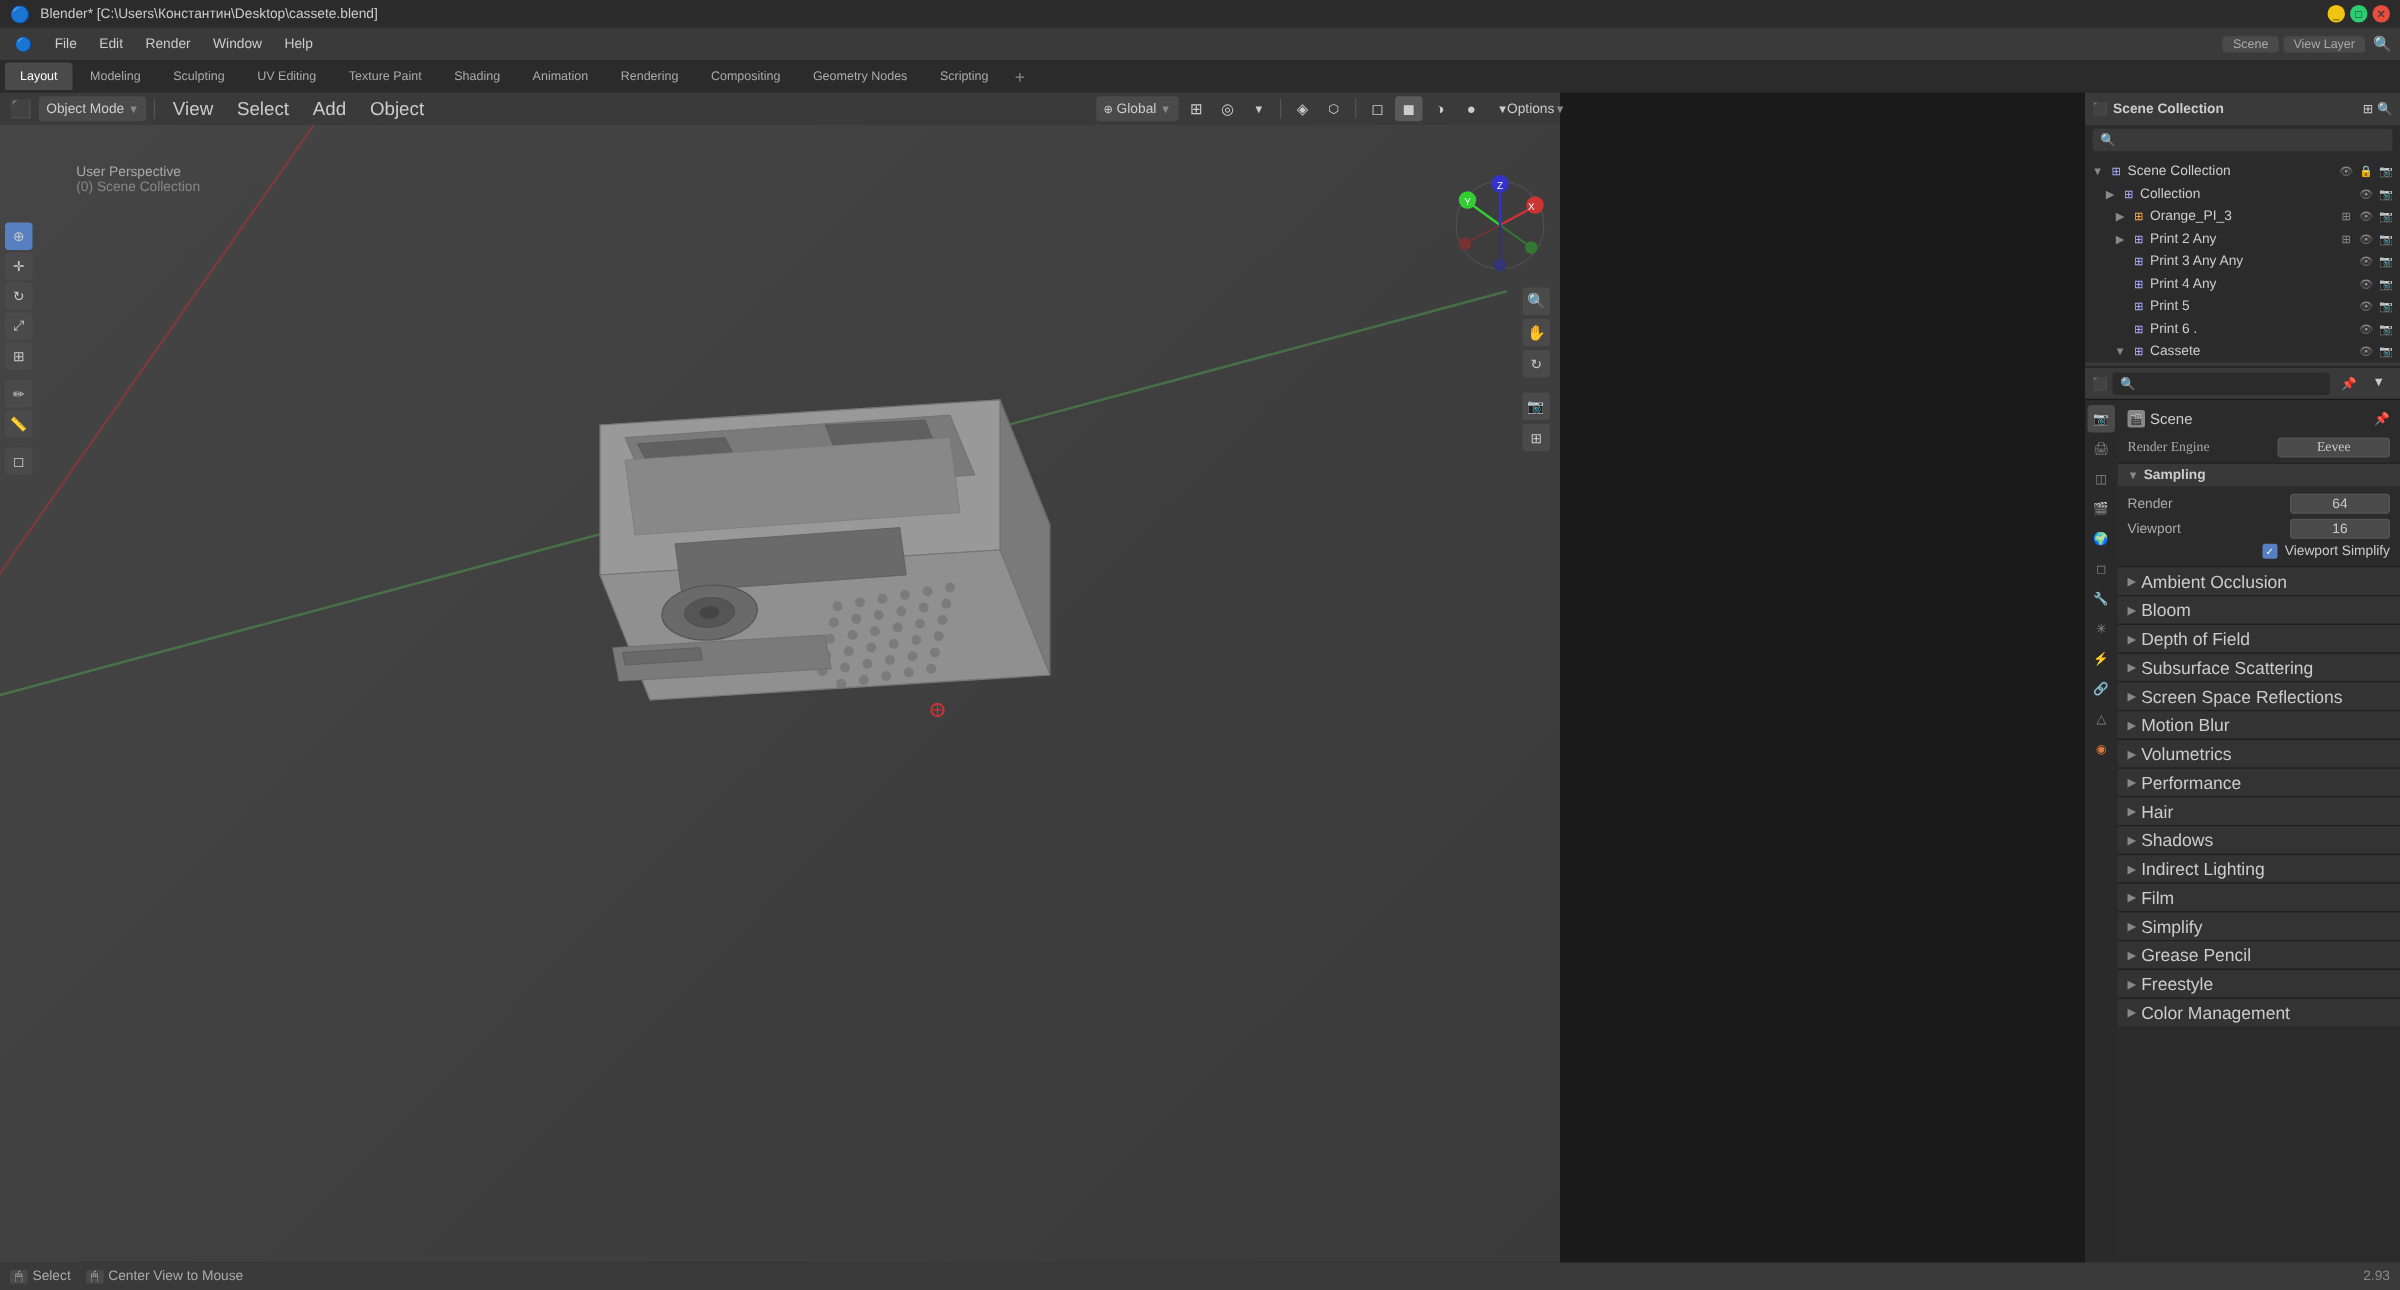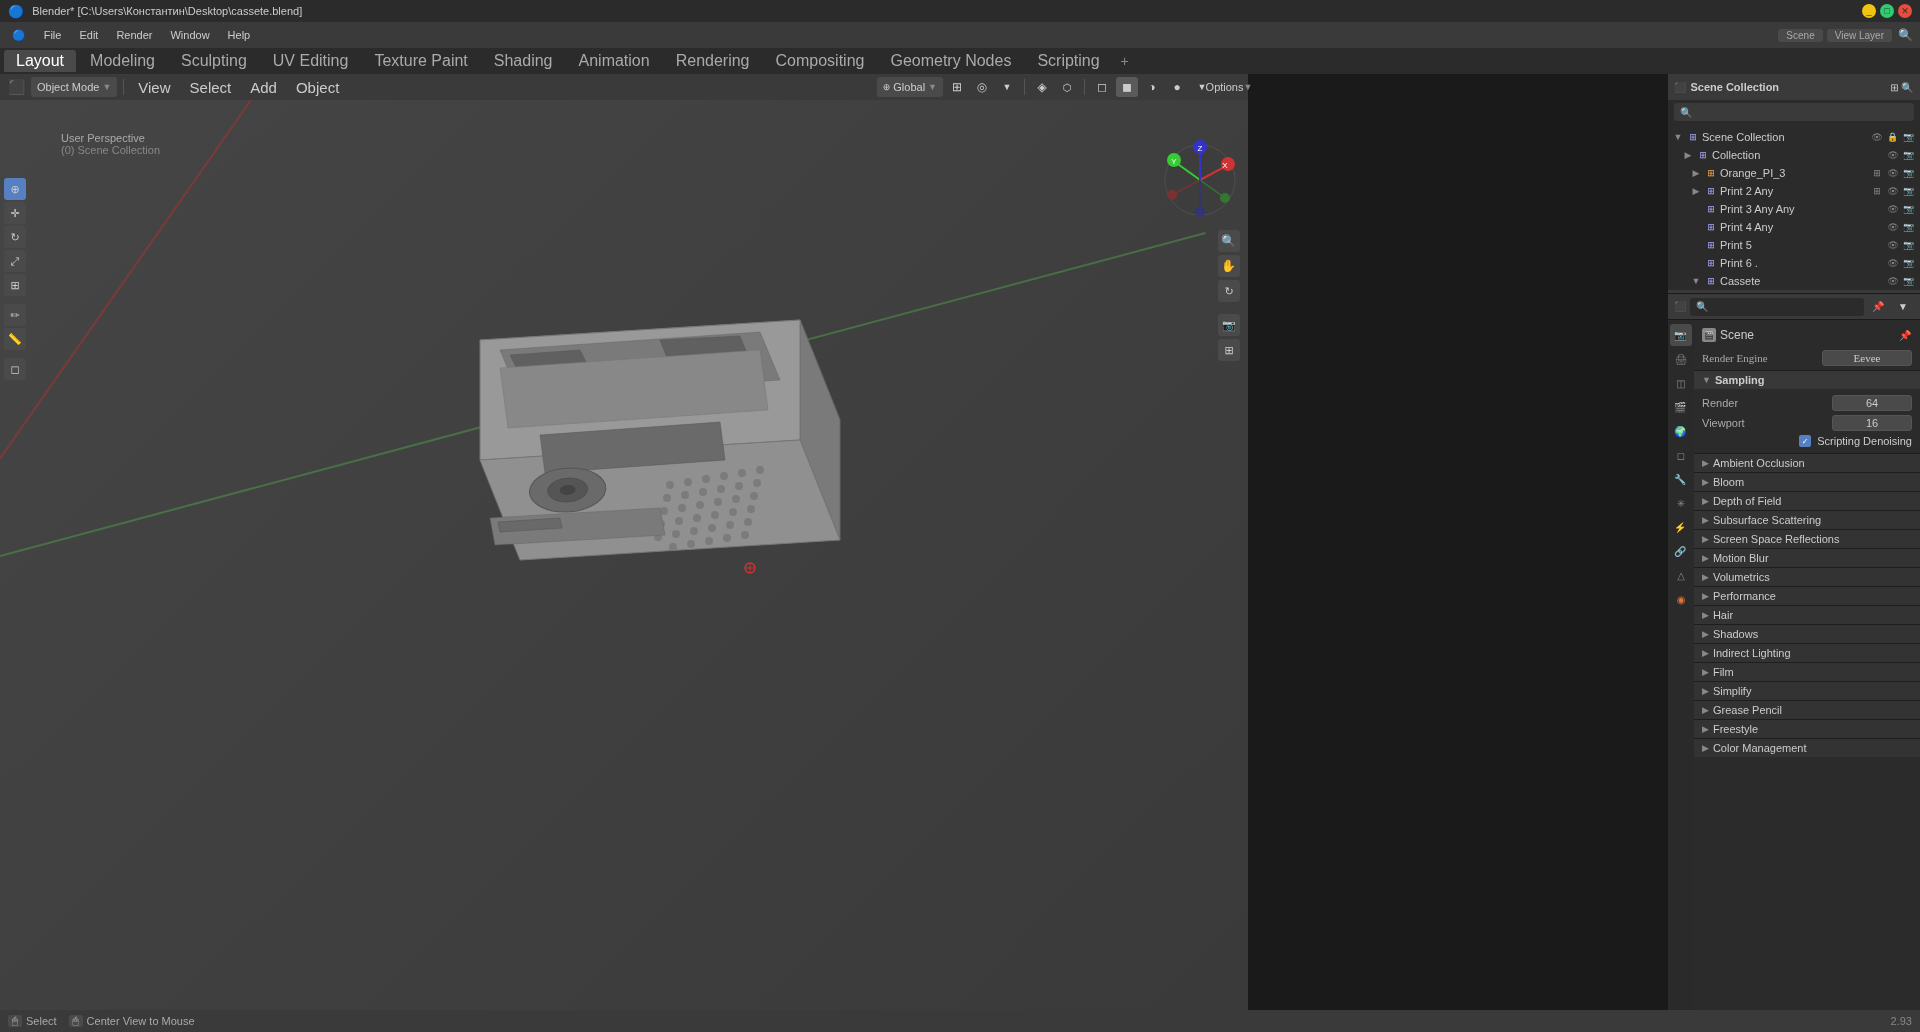--- a/index.html
+++ b/index.html
@@ -75,21 +75,21 @@
       display: flex;
       align-items: center;
       padding: 0 4px;
       gap: 2px;
       z-index: 100;
     }
     .workspace-tab {
       padding: 2px 12px;
       cursor: pointer;
       border-radius: 3px 3px 0 0;
-      font-size: 16px;
+      font-size: 10px;
       color: #aaa;
       height: 22px;
       display: flex;
       align-items: center;
     }
     .workspace-tab.active {
       background: #4a4a4a;
       color: #fff;
     }
     .workspace-tab-add {
@@ -384,21 +384,21 @@
       cursor: pointer;
       display: flex;
       align-items: center;
       gap: 4px;
     }
     .collapse-arrow {
       font-size: 9px;
       color: #888;
     }
     .collapse-title {
-      font-size: 11px;
+      font-size: 14px;
       color: #ccc;
     }
 
     
     #status-bar {
       position: absolute;
       bottom: 0; left: 0; right: 0;
       height: 22px;
       background: #3a3a3a;
       display: flex;
@@ -961,21 +961,21 @@
           <div class="prop-row">
             <span class="prop-label">Render</span>
             <div class="prop-input">64</div>
           </div>
           <div class="prop-row">
             <span class="prop-label">Viewport</span>
             <div class="prop-input">16</div>
           </div>
           <div class="checkbox-row">
             <div class="prop-checkbox">✓</div>
-            <span class="prop-checkbox-label">Scripting Denoising</span>
+            <span class="prop-checkbox-label">Viewport Simplify</span>
           </div>
         </div>
 
         <div class="collapsible-section">
           <div class="collapse-header">
             <span class="collapse-arrow">▶</span>
             <span class="collapse-title">Ambient Occlusion</span>
           </div>
         </div>
 

